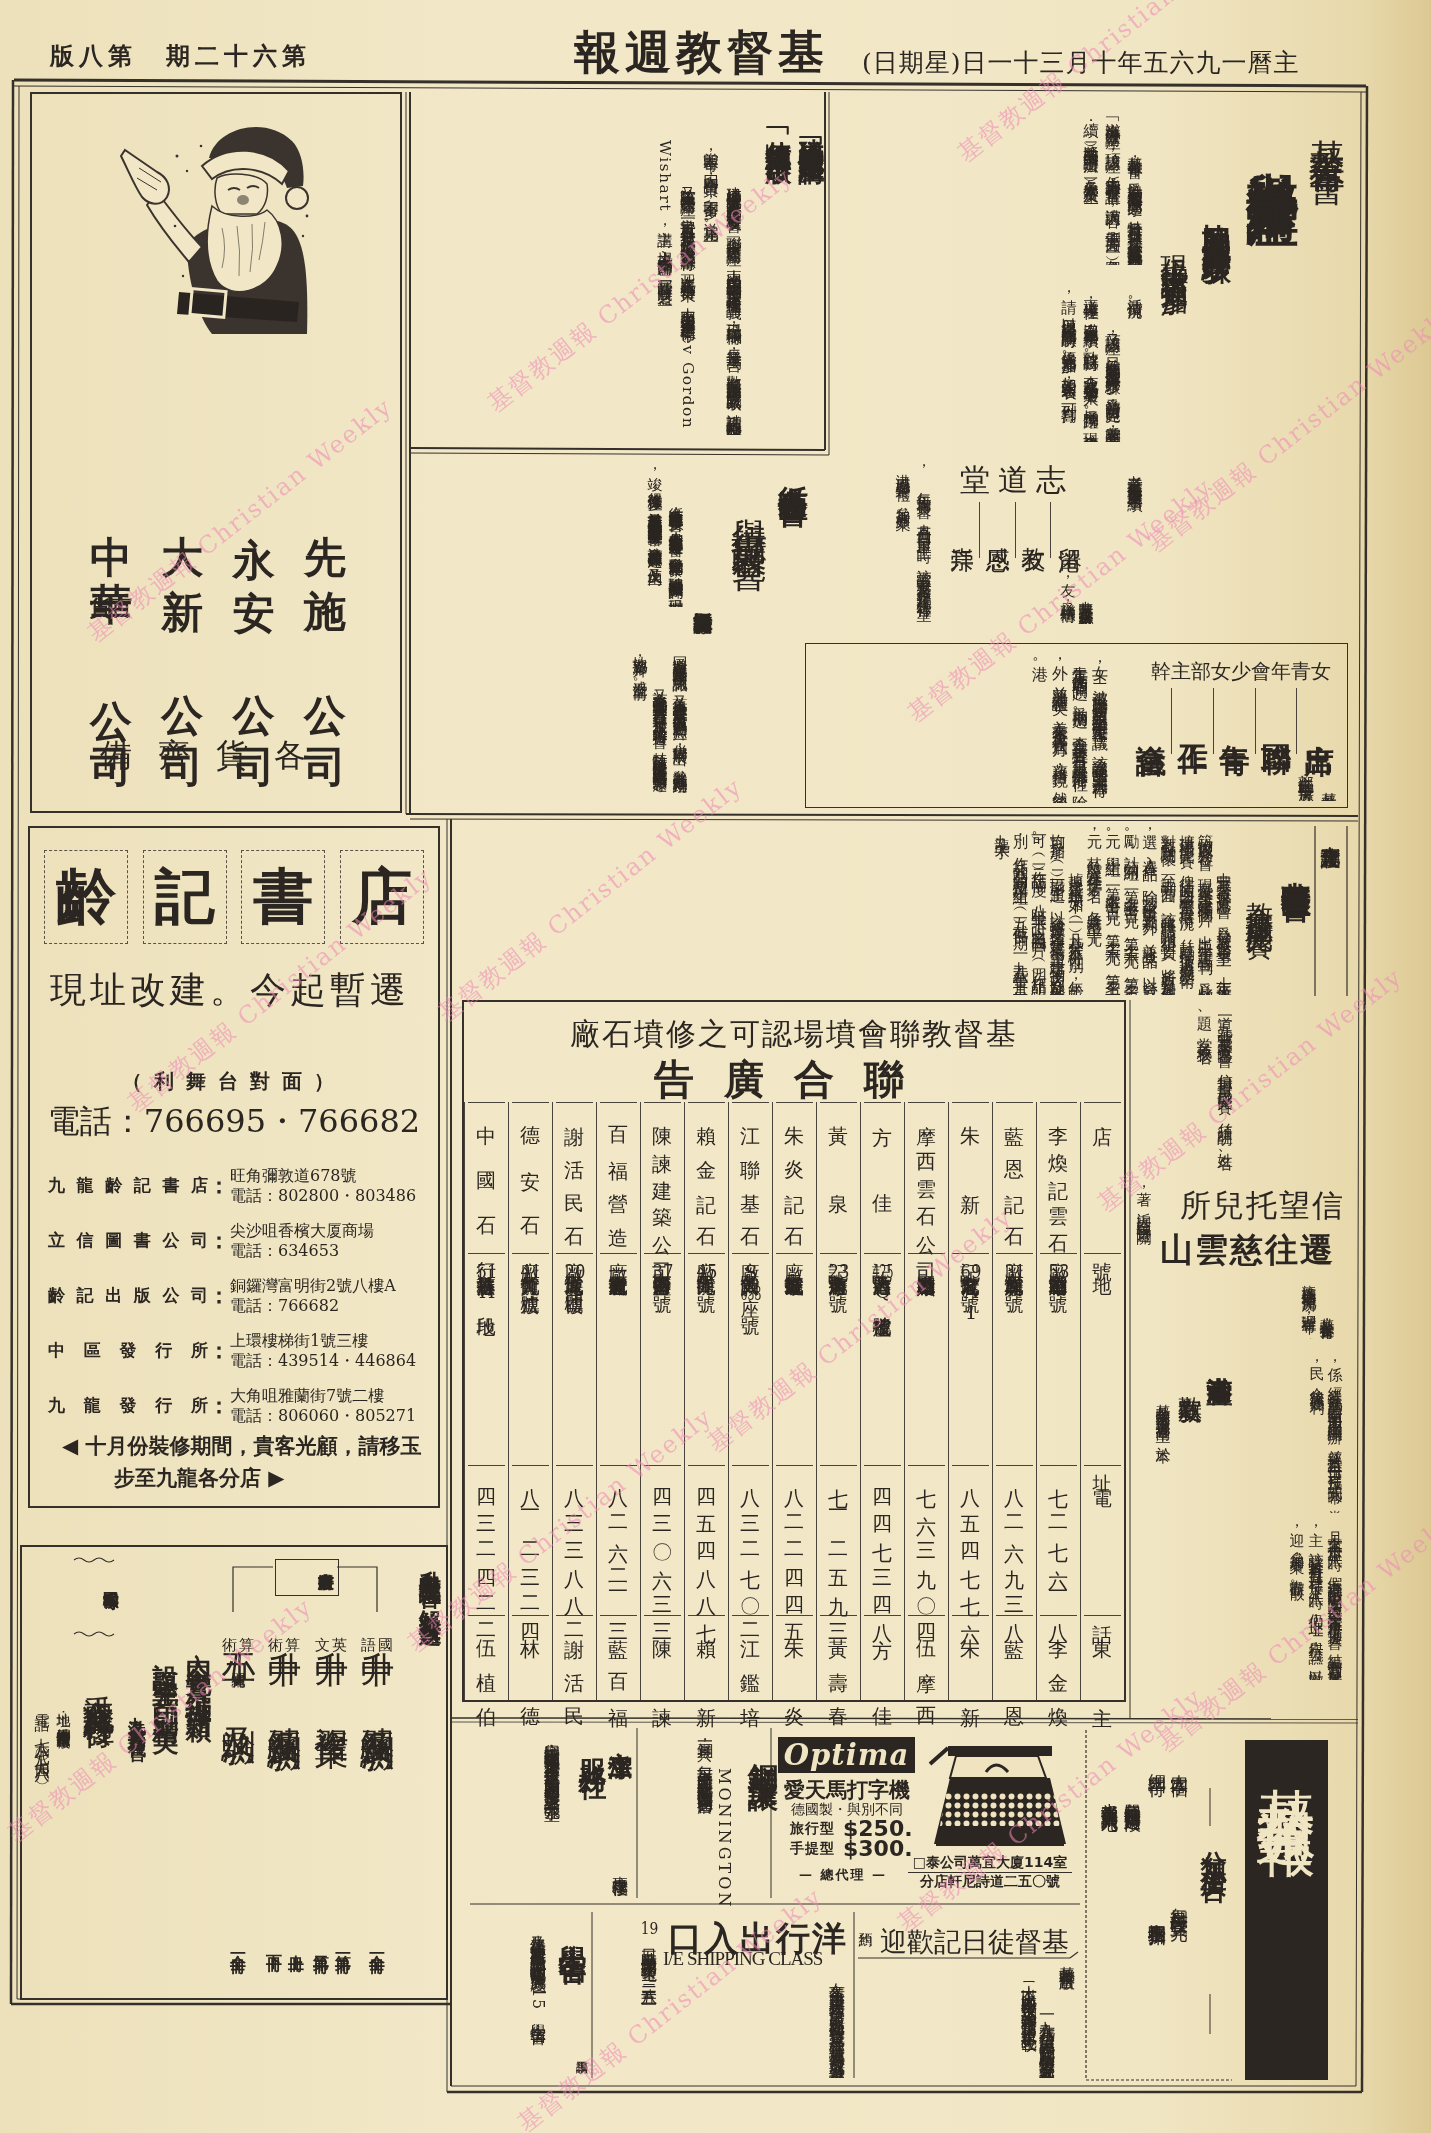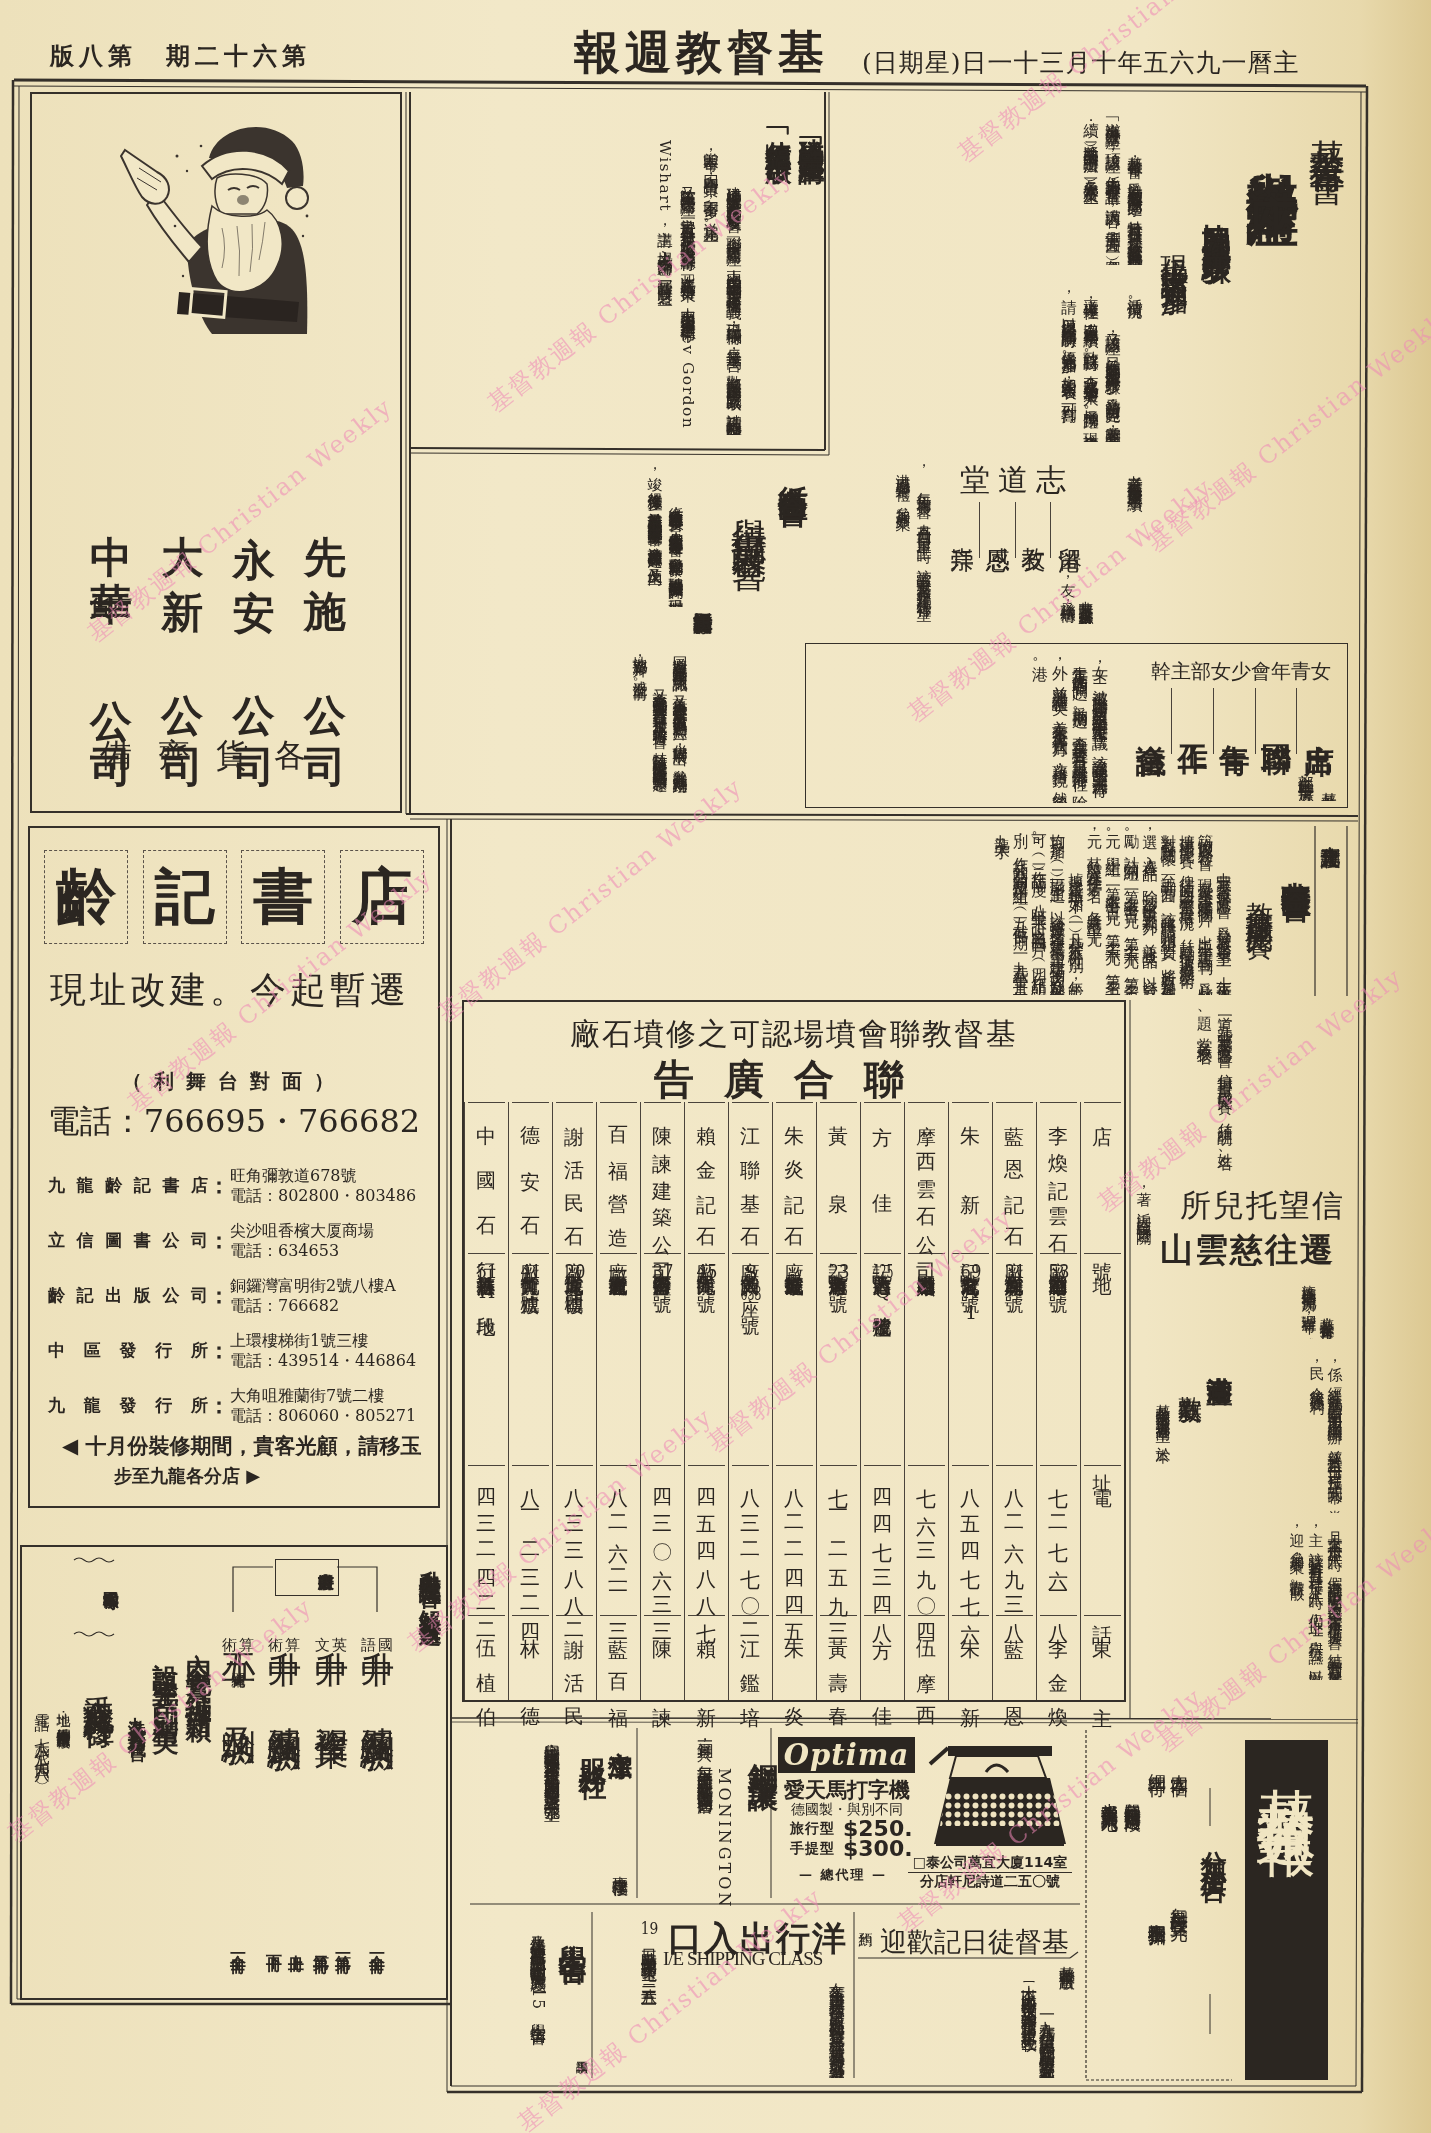--- a/index.html
+++ b/index.html
@@ -41,21 +41,21 @@
 #bk-notice{left:20px;top:138px;font-size:36px;letter-spacing:4px;white-space:nowrap}
 #bk-address{left:12px;top:196px;font-size:25px;white-space:nowrap}
 #bk-landmark{left:0;top:240px;width:100%;text-align:center;font-size:20px;letter-spacing:12px}
 #bk-phone{left:0;top:272px;width:100%;text-align:center;font-size:32px}
 #bk-branches{left:18px;top:330px;width:384px}
 .br-row{display:flex;height:55px;align-items:center}
 .br-label{width:160px;font-size:17px;text-align:justify;text-align-last:justify}
 .br-colon{width:22px;font-size:22px;text-align:center}
 .br-info{font-size:16px;line-height:20px;white-space:nowrap}
 #bk-foot1{left:32px;top:604px;font-size:21px;white-space:nowrap}
-#bk-foot2{left:84px;top:636px;font-size:18px;white-space:nowrap}
+#bk-foot2{left:84px;top:636px;font-size:21px;white-space:nowrap}
 
 
 #exam{left:20px;top:1545px;width:428px;height:455px;border:2px solid #35302a}
 #ex-headline{left:393px;top:6px;font-size:22px;letter-spacing:2px}
 #ex-series{left:253px;top:12px;width:64px;height:37px;border:1.5px solid #35302a;font-size:16px;line-height:20px;padding:1px 2px}
 .ex-book{top:77px;height:300px;font-size:34px;line-height:38px;letter-spacing:3px;width:38px}
 .ex-book .sub{display:inline-block;writing-mode:horizontal-tb;direction:rtl;unicode-bidi:bidi-override;font-size:15px;line-height:18px;letter-spacing:2px;margin:6px 0}
 .ex-book .sub2{display:inline-block;writing-mode:vertical-rl;font-size:14px;line-height:16px;height:32px;letter-spacing:0;margin:2px 0 6px}
 .ex-vols{top:395px;height:56px;display:flex;flex-direction:row-reverse;gap:4px}
 .ex-vol{writing-mode:vertical-rl;font-size:16px;line-height:18px;letter-spacing:2px}

